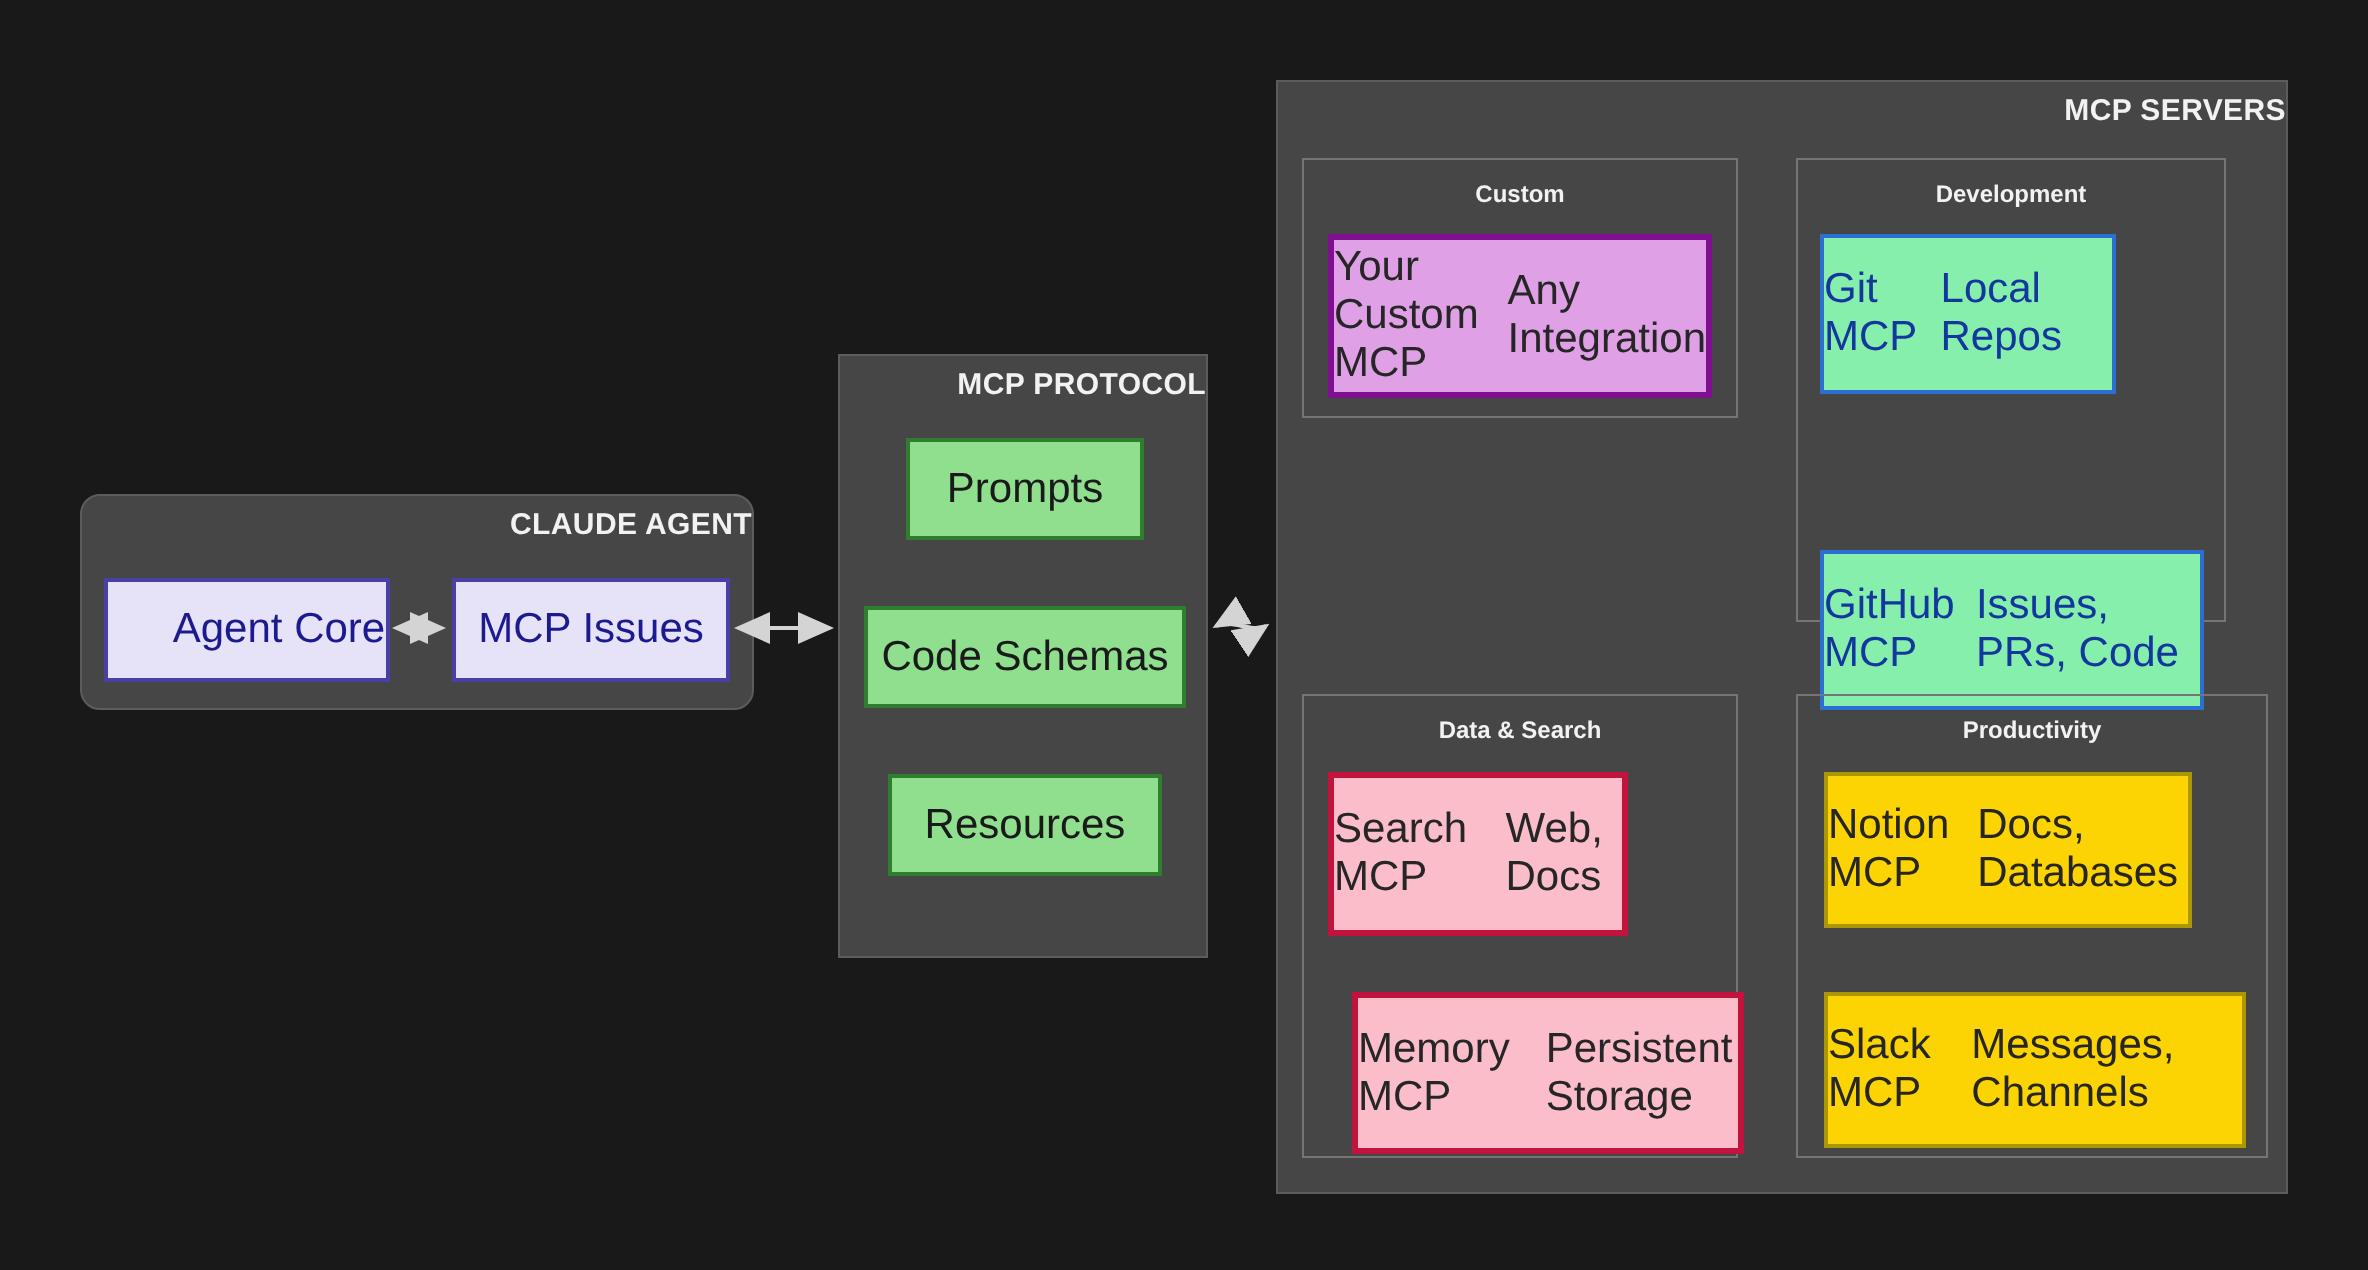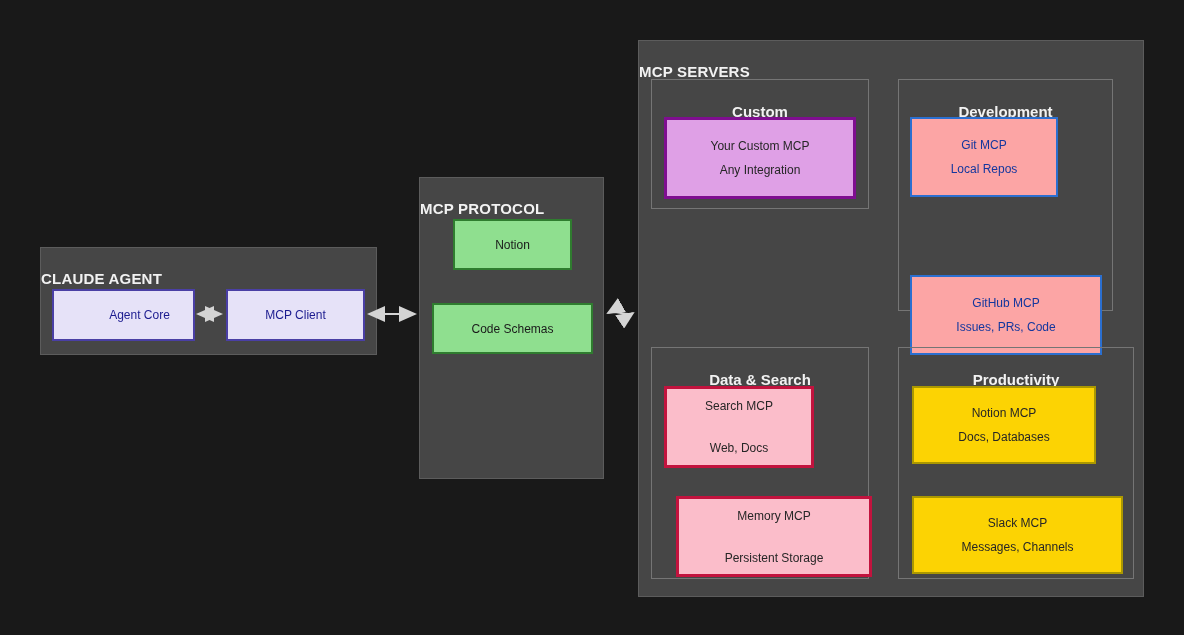--- a/index.html
+++ b/index.html
@@ -10,81 +10,84 @@
     font-family:"Liberation Sans","DejaVu Sans",sans-serif;
     overflow:hidden;
   }
   .group{
     position:absolute;
     background:#464646;
     border:1px solid #5c5c5c;
     box-sizing:border-box;
   }
   .group-title{
-    position:absolute;top:22px;left:0;right:0;
-    text-align:left;
+    position:absolute;top:6px;left:0;right:0;
+    text-align:right;
     color:#f2f2f2;
     font-size:15px;font-weight:600;
     letter-spacing:.2px;
   }
   .panel{
     position:absolute;
     border:1px solid #757575;
     box-sizing:border-box;
   }
   .panel-title{
-    position:absolute;top:23px;left:0;right:0;
+    position:absolute;top:10px;left:0;right:0;
     text-align:center;
     color:#f2f2f2;
-    font-size:15px;font-weight:600;
+    font-size:12px;font-weight:600;
   }
   .node{
     position:absolute;
-    display:flex;flex-direction:column;
+    display:flex;
     align-items:center;justify-content:center;
-    text-align:right;
+    text-align:left;
     box-sizing:border-box;
-    font-size:12px;font-weight:500;
+    font-size:21px;font-weight:500;
     line-height:24px;
   }
   .node span{display:block;}
   
   .lavender{background:#e6e2f8;border:2px solid #4a3fa5;color:#1b1b8f;}
   .green{background:#8fdf8f;border:2px solid #2f7d2f;color:#1a1a1a;}
   .violet{background:#dfa0e6;border:3px solid #7f0e90;color:#262626;}
-  .blue{background:#fca5a5;border:2px solid #2b6fd0;color:#14379e;}
+  .blue{background:#86efac;border:2px solid #2b6fd0;color:#14379e;}
   .pink{background:#fbbdca;border:3px solid #c2133e;color:#262626;gap:18px;}
   .yellow{background:#fcd303;border:2px solid #ab9800;color:#262626;}
   .arrow-layer{
     position:absolute;inset:0;
     pointer-events:none;
   }
 </style>
 </head>
 <body>
 
 <div class="canvas">
 
-  <div class="group" style="left:40px;top:247px;width:337px;height:108px;">
+  <div class="group" style="left:40px;top:247px;width:337px;height:108px;border-radius:10px;">
     <div class="group-title">CLAUDE AGENT</div>
     <div class="node lavender" style="left:11px;top:41px;width:143px;height:52px;padding-left:32px;">
       <span>Agent Core</span>
     </div>
     <div class="node lavender" style="left:185px;top:41px;width:139px;height:52px;">
-      <span>MCP Client</span>
+      <span>MCP Issues</span>
     </div>
   </div>
 
   <div class="group" style="left:419px;top:177px;width:185px;height:302px;">
     <div class="group-title">MCP PROTOCOL</div>
     <div class="node green" style="left:33px;top:41px;width:119px;height:51px;">
-      <span>Notion</span>
+      <span>Prompts</span>
     </div>
     <div class="node green" style="left:12px;top:125px;width:161px;height:51px;">
       <span>Code Schemas</span>
+    </div>
+    <div class="node green" style="left:24px;top:209px;width:137px;height:51px;">
+      <span>Resources</span>
     </div>
   </div>
 
   <div class="group" style="left:638px;top:40px;width:506px;height:557px;">
     <div class="group-title">MCP SERVERS</div>
 
     <div class="panel" style="left:12px;top:38px;width:218px;height:130px;">
       <div class="panel-title">Custom</div>
       <div class="node violet" style="left:12px;top:37px;width:192px;height:82px;">
         <span>Your Custom MCP</span>

